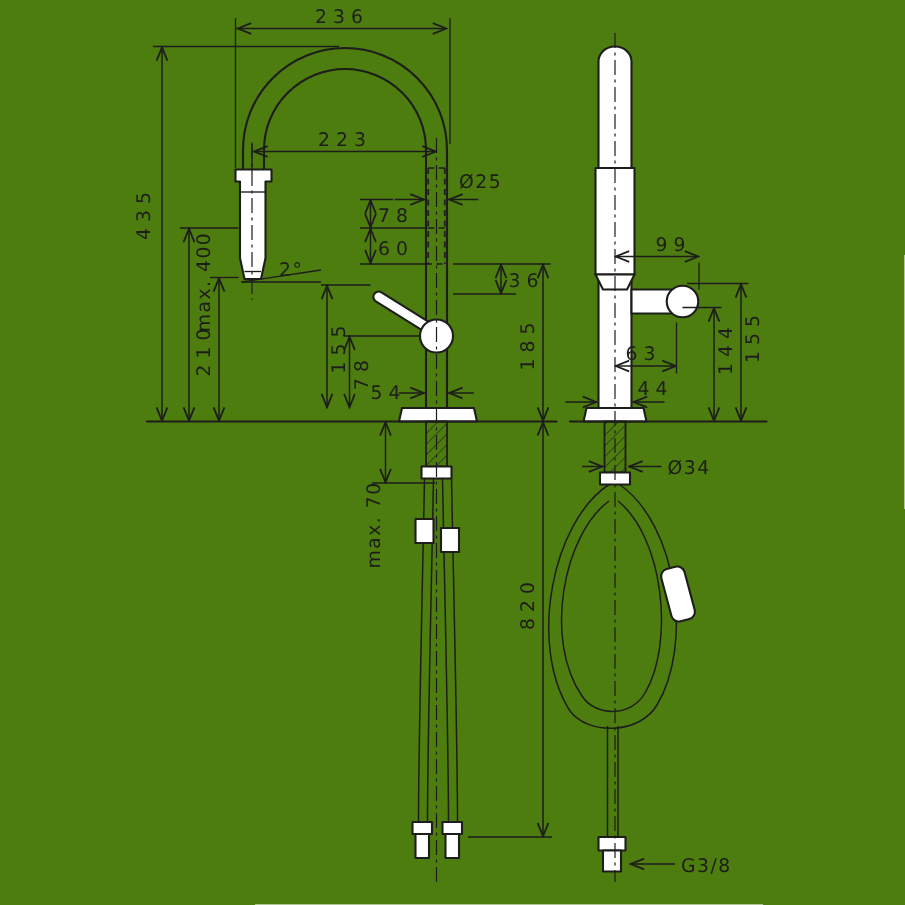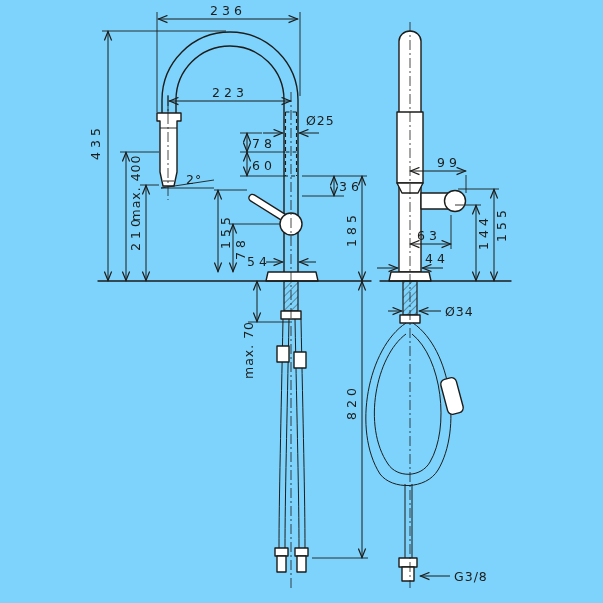--- a/index.html
+++ b/index.html
@@ -1,16 +1,16 @@
 <!DOCTYPE html>
 <html><head>
 <meta charset="utf-8">
 <style>
   html,body{margin:0;padding:0;background:#ffffff;}
-  .page{width:603px;height:603px;background:#7dd3fc;position:relative;overflow:hidden;}
+  .page{width:603px;height:603px;background:#4d7c0f;position:relative;overflow:hidden;}
   svg{display:block;}
   .outline{fill:none;stroke:#1d1d1b;stroke-width:1.4;stroke-linejoin:round;stroke-linecap:round;}
   .fillw{fill:#ffffff;stroke:#1d1d1b;stroke-width:1.4;stroke-linejoin:round;}
   .dim{stroke:#1d1d1b;stroke-width:1;fill:none;}
   .ext{stroke:#1d1d1b;stroke-width:0.9;fill:none;}
   .cl{stroke:#1d1d1b;stroke-width:0.8;fill:none;stroke-dasharray:10 3 2 3;}
   .dash{stroke:#1d1d1b;stroke-width:1.1;fill:none;stroke-dasharray:4 3;}
   .hatchbox{fill:url(#hatch);stroke:#1d1d1b;stroke-width:1.2;}
   .dimtext{font-family:"DejaVu Sans","Liberation Sans",sans-serif;font-size:12.5px;fill:#1d1d1b;letter-spacing:4px;}
   .tight{letter-spacing:1px;}

